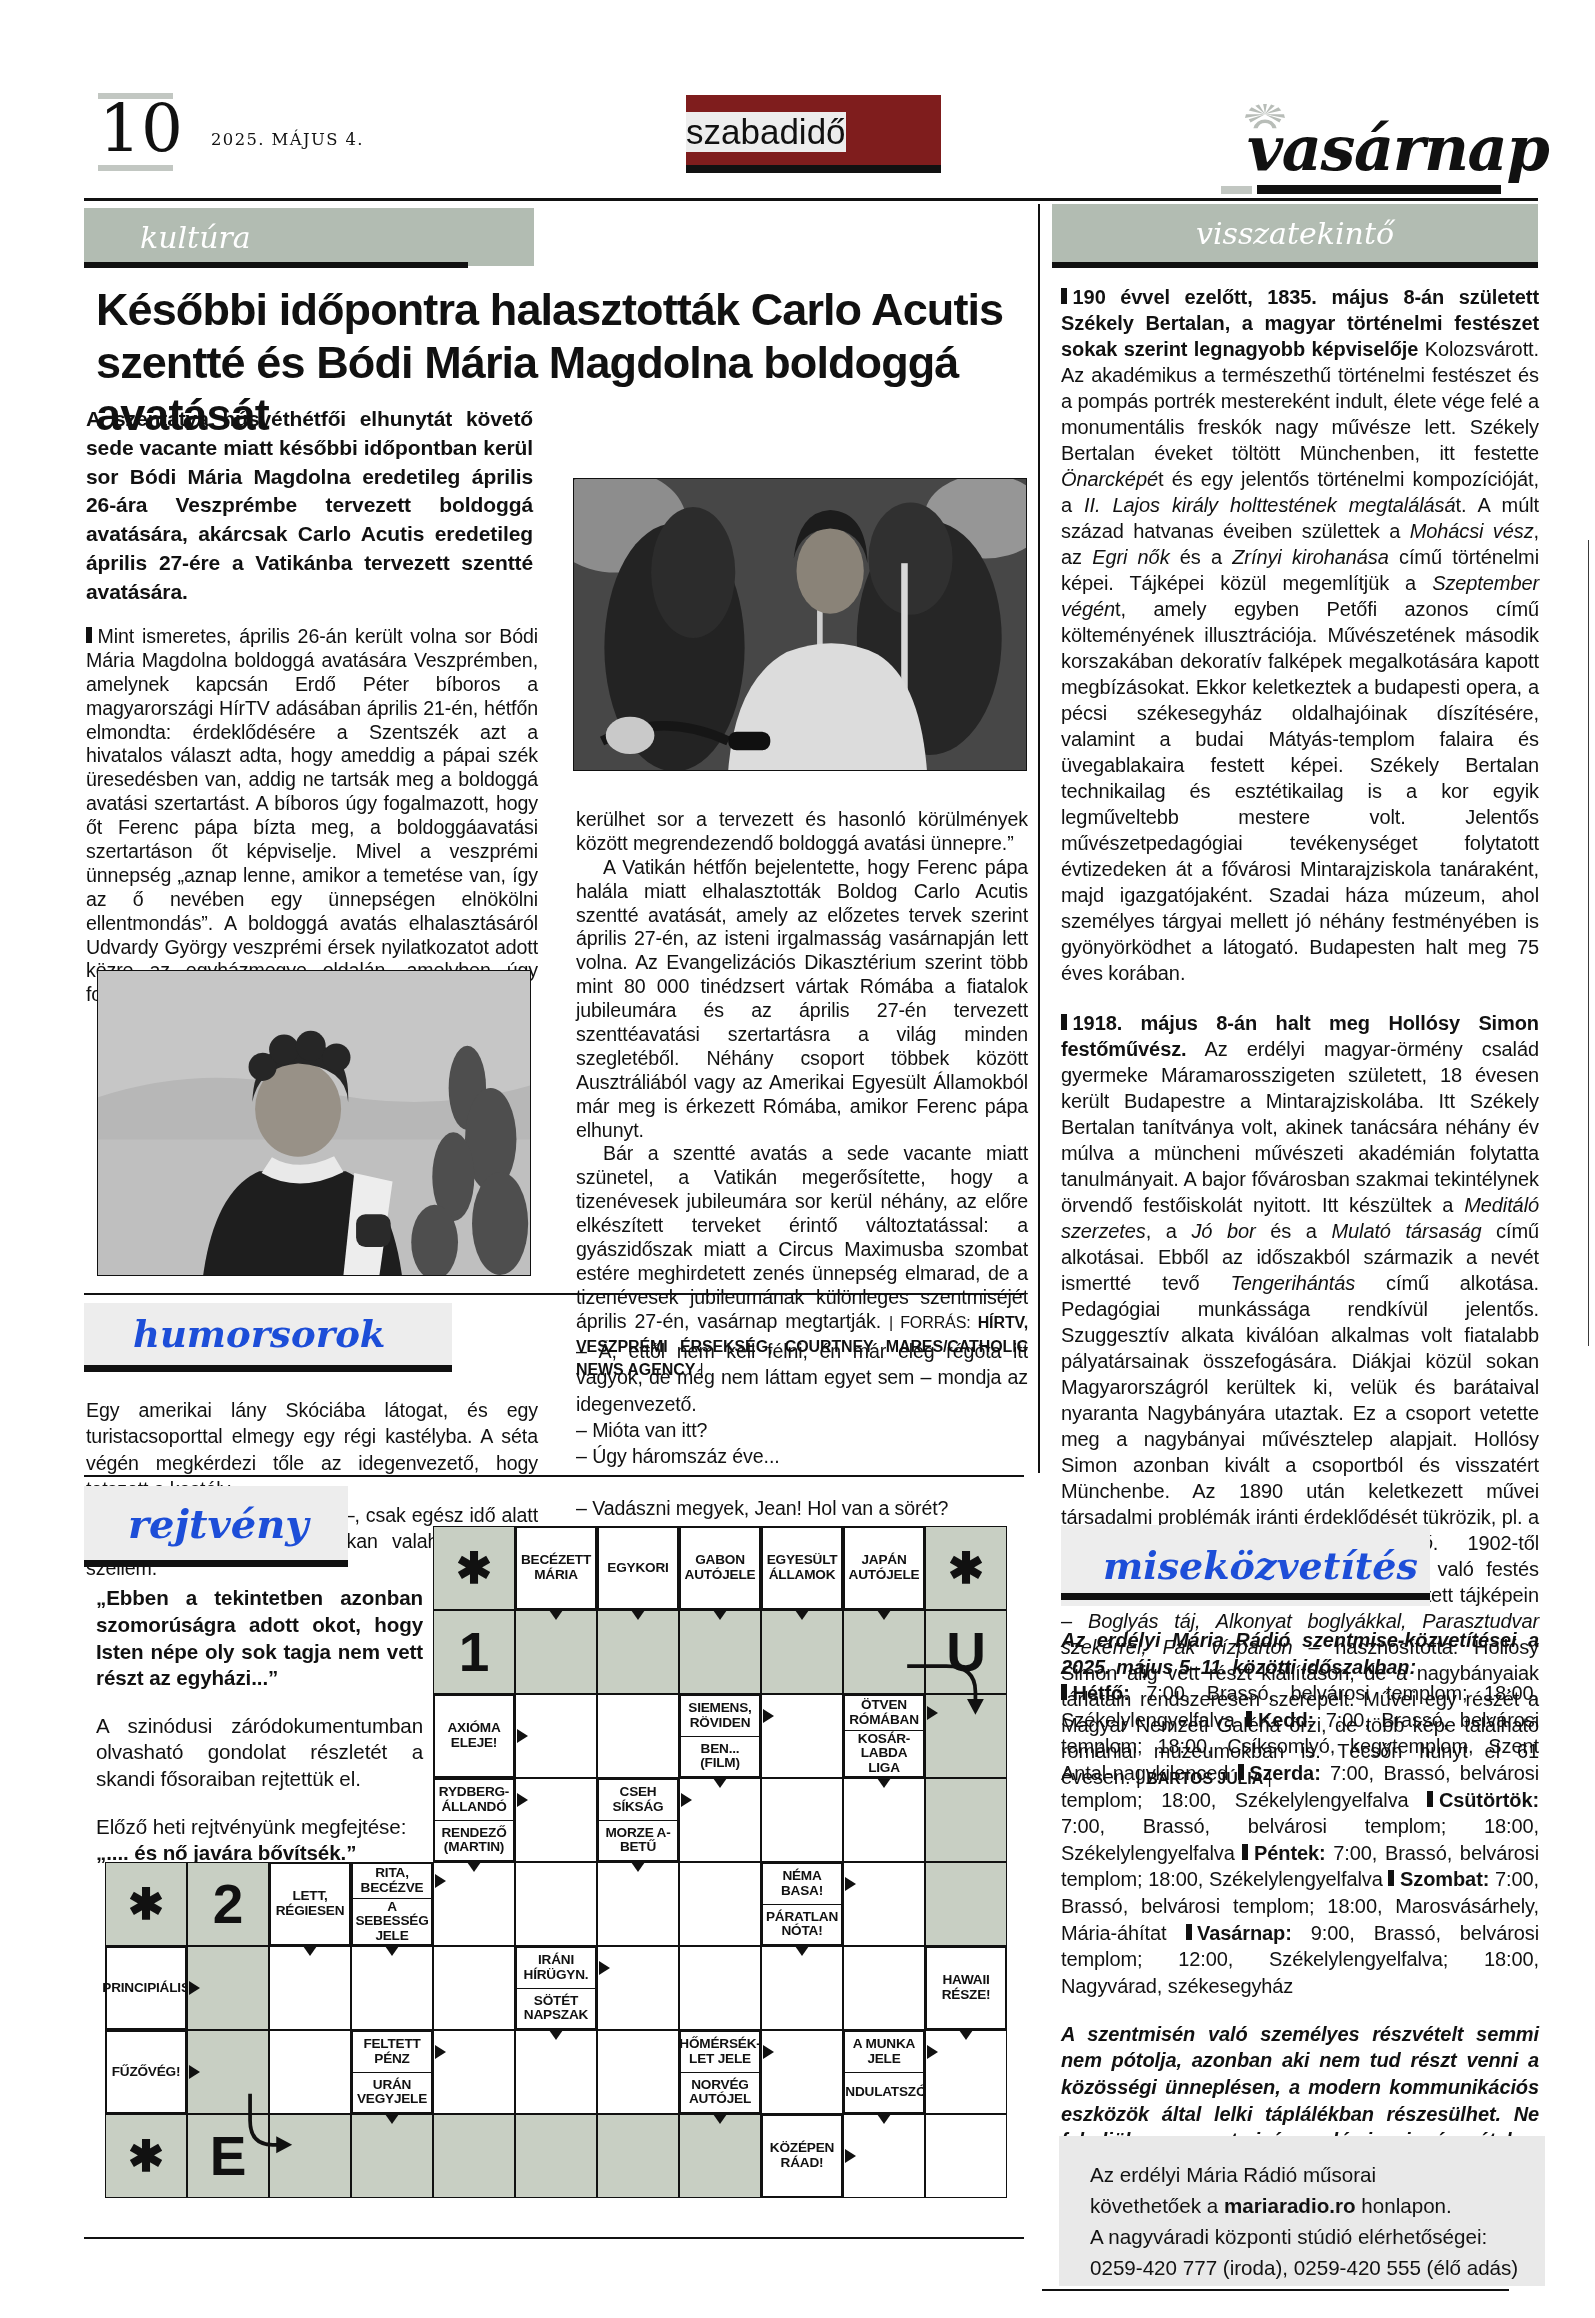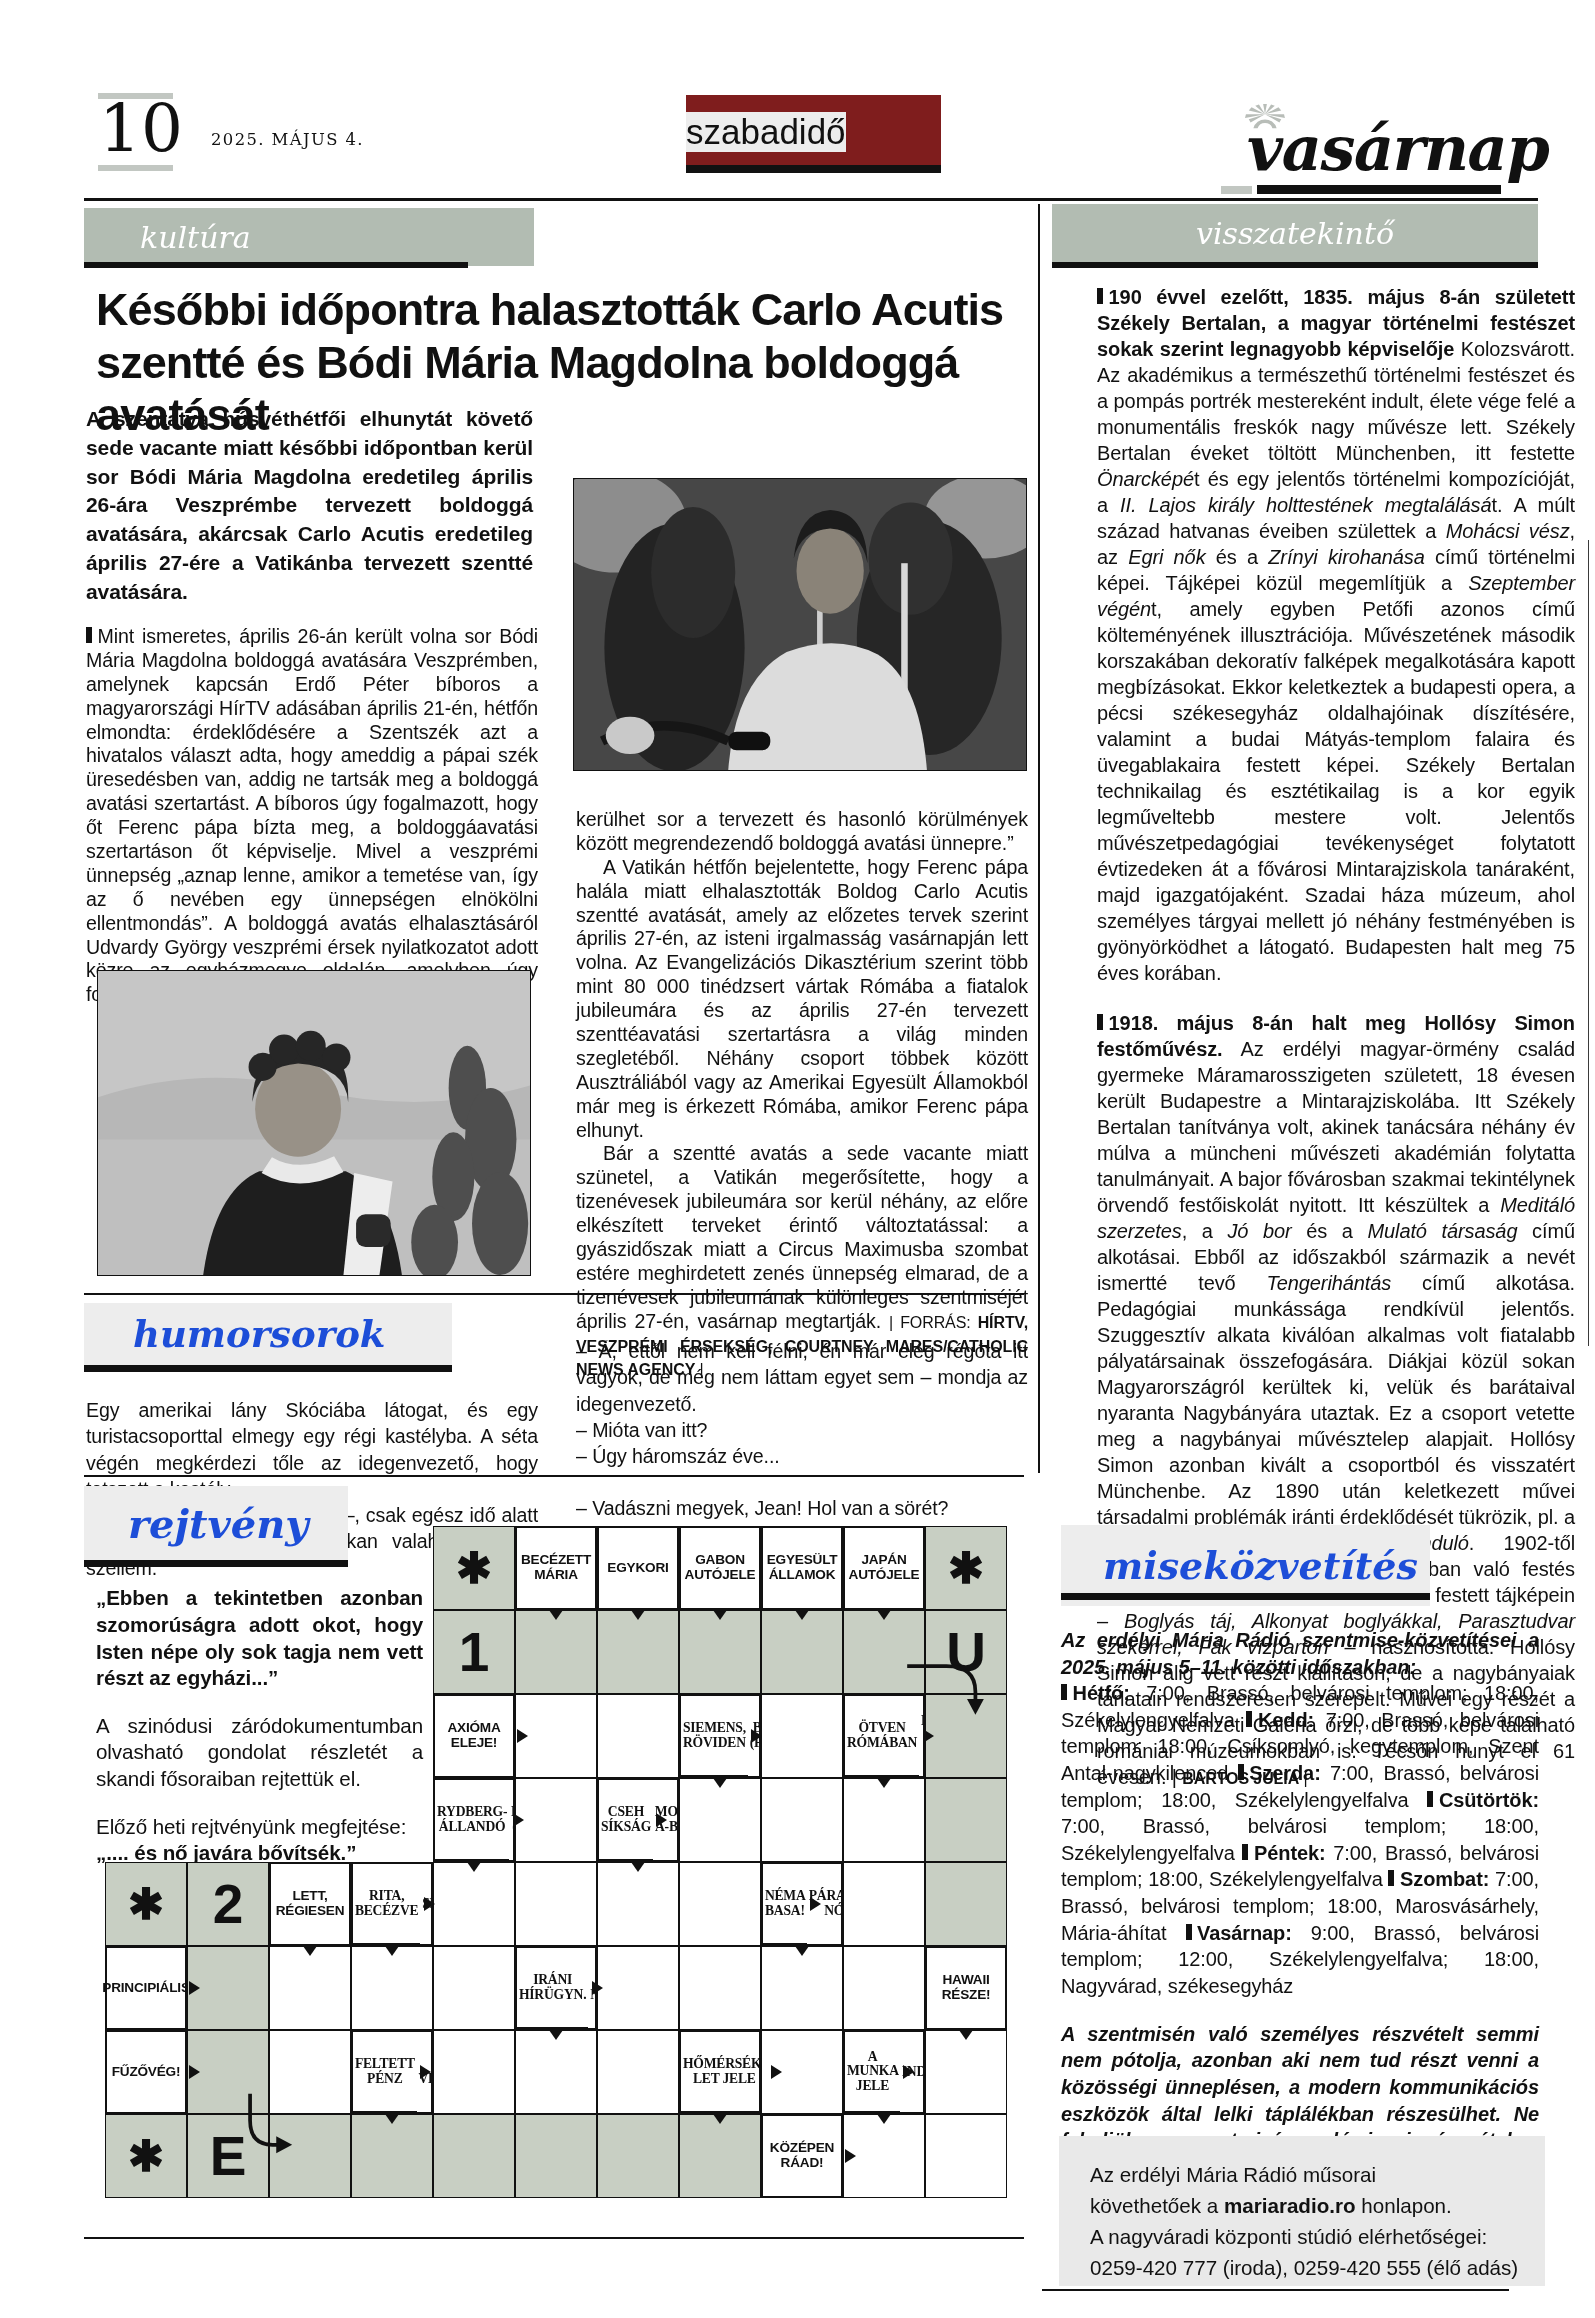--- a/index.html
+++ b/index.html
@@ -27,21 +27,21 @@
   .indent{text-indent:27px;}
   .humortxt{font-size:19.6px;line-height:1.34;letter-spacing:-0.1px;}
   .masstxt{font-size:20px;line-height:1.33;letter-spacing:-0.1px;}
   
   #xw-wrap{position:absolute;left:105px;top:1526px;width:908px;height:673px;}
   #xw-grid{position:absolute;inset:0;}
   .xc{position:relative;background:#fff;border:1.4px solid #111;display:flex;
       align-items:center;justify-content:center;box-sizing:border-box;}
   .xc-g{background:#c8cfc3;}
   .xc-c,.xc-s{border-width:2.8px;}
-  .xc-s{flex-direction:row;align-items:stretch;justify-content:stretch;font-family:Liberation Serif, serif;}
+  .xc-s{flex-direction:column;align-items:stretch;justify-content:stretch;}
   .xhalf{position:relative;flex:1;display:flex;align-items:center;justify-content:center;}
   .xtop{border-bottom:1.9px solid #111;}
   .xclue{font-weight:bold;font-size:13.6px;line-height:1.07;text-align:center;
          letter-spacing:-0.2px;padding:0.9px 1.9px;}
   .xbig{font-weight:bold;font-size:55px;line-height:1;}
   .xstar{font-weight:bold;font-size:43px;line-height:1;}
   .ad{position:absolute;top:-0.9px;left:50%;transform:translateX(-50%);width:0;height:0;
       border-left:7.5px solid transparent;border-right:7.5px solid transparent;
       border-top:10.7px solid #111;z-index:4;}
   .ar{position:absolute;right:-14.5px;top:50%;transform:translateY(-50%);width:0;height:0;
@@ -154,21 +154,21 @@
         <circle cx="510" cy="185" r="30" fill="#262626"></circle>
     </svg>
   </div>
 
   <div class="abs bodytxt j" style="left:576px;top:808px;width:452px;">
     <div>kerülhet sor a tervezett és hasonló körülmények között megrendezendő boldoggá avatási ünnepre.”</div>
     <div class="indent">A Vatikán hétfőn bejelentette, hogy Ferenc pápa halála miatt elhalasztották Boldog Carlo Acutis szentté avatását, amely az előzetes tervek szerint április 27-én, az isteni irgalmasság vasárnapján lett volna. Az Evangelizációs Dikasztérium szerint több mint 80 000 tinédzsert vártak Rómába a fiatalok jubileumára és az április 27-én tervezett szenttéavatási szertartásra a világ minden szegletéből. Néhány csoport többek között Ausztráliából vagy az Amerikai Egyesült Államokból már meg is érkezett Rómába, amikor Ferenc pápa elhunyt.</div>
     <div class="indent"><span>Bár a szentté avatás a sede vacante miatt szünetel, a Vatikán megerősítette, hogy a tizenévesek jubileumára sor kerül néhány, az előre elkészített terveket érintő változtatással: a gyászidőszak miatt a Circus Maximusba szombat estére meghirdetett zenés ünnepség elmarad, de a tizenévesek jubileumának különleges szentmiséjét április 27-én, vasárnap megtartják. </span><span class="rs-src">| </span><span class="rs-src">FORRÁS: </span><span class="rs-srcb">HÍRTV, VESZPRÉMI ÉRSEKSÉG, COURTNEY MARES/CATHOLIC NEWS AGENCY</span><span class="rs-src"> |</span></div>
   </div>
 
-  <div class="abs retrotxt j" style="left:1097px;top:284px;width:478px;">
+  <div class="abs retrotxt j" style="left:1061px;top:284px;width:478px;">
     <div><span class="mk"></span><span class="rs-b">190 évvel ezelőtt, 1835. május 8-án született Székely Bertalan, a magyar történelmi festészet sokak szerint legnagyobb képviselője</span><span> Kolozsvárott. Az akadémikus a természethű történelmi festészet és a pompás portrék mestereként indult, élete vége felé a monumentális freskók nagy művésze lett. Székely Bertalan éveket töltött Münchenben, itt festette </span><span class="rs-i">Önarcképé</span><span>t és egy jelentős történelmi kompozícióját, a </span><span class="rs-i">II. Lajos király holttestének megtalálásá</span><span>t. A múlt század hatvanas éveiben születtek a </span><span class="rs-i">Mohácsi vész</span><span>, az </span><span class="rs-i">Egri nők</span><span> és a </span><span class="rs-i">Zrínyi kirohanása</span><span> című történelmi képei. Tájképei közül megemlítjük a </span><span class="rs-i">Szeptember végén</span><span>t, amely egyben Petőfi azonos című költeményének illusztrációja. Művészetének második korszakában dekoratív falképek megalkotására kapott megbízásokat. Ekkor keletkeztek a budapesti opera, a pécsi székesegyház oldalhajóinak díszítésére, valamint a budai Mátyás-templom falaira és üvegablakaira festett képei. Székely Bertalan technikailag és esztétikailag is a kor egyik legműveltebb mestere volt. Jelentős művészetpedagógiai tevékenységet folytatott évtizedeken át a fővárosi Mintarajziskola tanáraként, majd igazgatójaként. Szadai háza múzeum, ahol személyes tárgyai mellett jó néhány festményében is gyönyörködhet a látogató. Budapesten halt meg 75 éves korában.</span></div>
     <div style="margin-top:24px;"><span class="mk"></span><span class="rs-b">1918. május 8-án halt meg Hollósy Simon festőművész.</span><span> Az erdélyi magyar-örmény család gyermeke Máramarosszigeten született, 18 évesen került Budapestre a Mintarajziskolába. Itt Székely Bertalan tanítványa volt, akinek tanácsára néhány év múlva a müncheni művészeti akadémián folytatta tanulmányait. A bajor fővárosban szakmai tekintélynek örvendő festőiskolát nyitott. Itt készültek a </span><span class="rs-i">Meditáló szerzetes</span><span>, a </span><span class="rs-i">Jó bor</span><span> és a </span><span class="rs-i">Mulató társaság</span><span> című alkotásai. Ebből az időszakból származik a nevét ismertté tevő </span><span class="rs-i">Tengerihántás</span><span> című alkotása. Pedagógiai munkássága rendkívül jelentős. Szuggesztív alkata kiválóan alkalmas volt fiatalabb pályatársainak összefogására. Diákjai közül sokan Magyarországról kerültek ki, velük és barátaival nyaranta Nagybányára utaztak. Ez a csoport vetette meg a nagybányai művésztelep alapjait. Hollósy Simon azonban kivált a csoportból és visszatért Münchenbe. Az 1890 után keletkezett művei társadalmi problémák iránti érdeklődését tükrözik, pl. a befejezetlenül maradt </span><span class="rs-i">Rákóczi-induló</span><span>. 1902-től szívesen időzött Técsőn. A szabadban való festés Nagybányán elsajátított technikáját itt festett tájképein – </span><span class="rs-i">Boglyás táj, Alkonyat boglyákkal, Parasztudvar szekérrel, Fák vízparton</span><span> – hasznosította. Hollósy Simon alig vett részt kiállításon, de a nagybányaiak tárlatain rendszeresen szerepelt. Művei egy részét a Magyar Nemzeti Galéria őrzi, de több képe található romániai múzeumokban is. Técsőn hunyt el 61 évesen. | </span><span class="rs-srcb">BARTOS JÚLIA</span><span class="rs-src"> |</span></div>
   </div>
 
   <div class="rule" style="left:84px;top:1293px;width:940px;height:2.3px;"></div>
   <div class="gbox" style="left:84px;top:1303px;width:368px;height:62px;display:flex;align-items:center;">
     <span class="ttl" style="font-size:37px;padding-left:49px;">humorsorok</span>
   </div>
   <div class="rule" style="left:84px;top:1365px;width:368px;height:6.5px;"></div>
 

